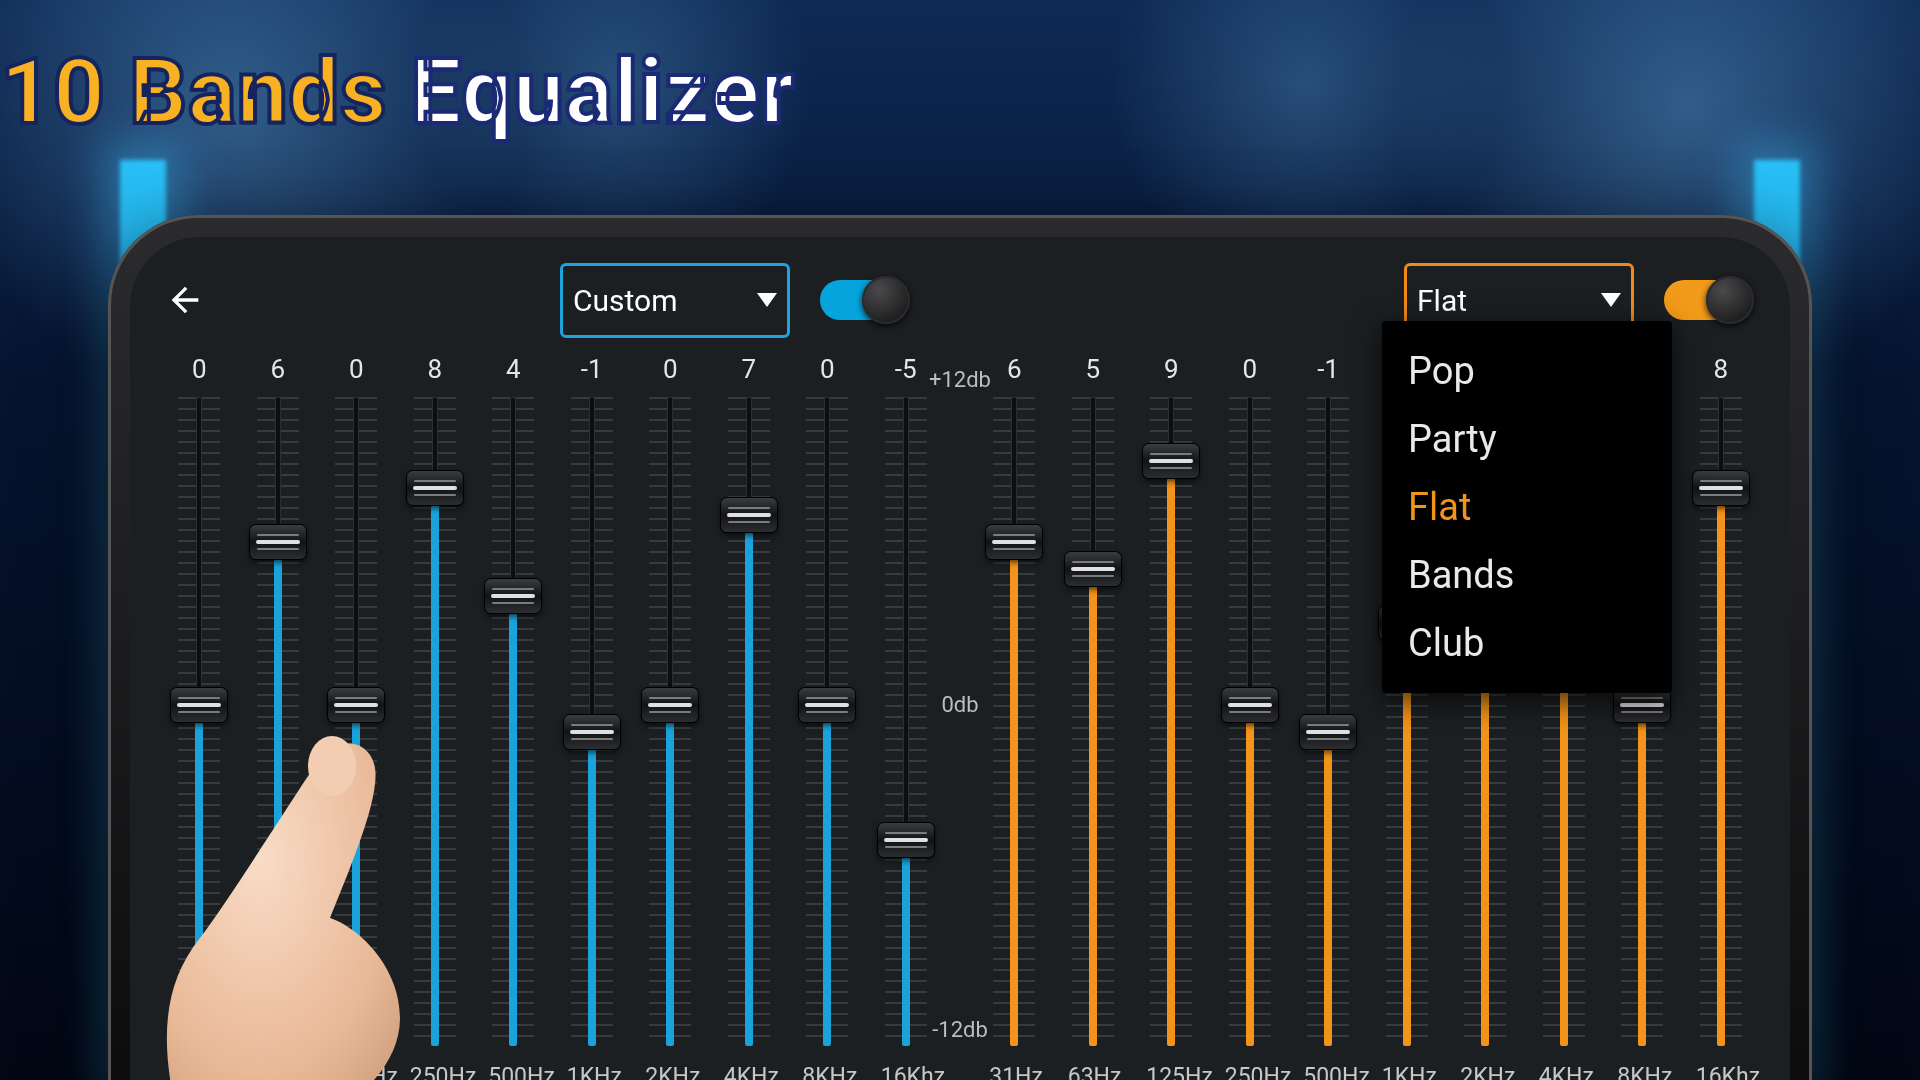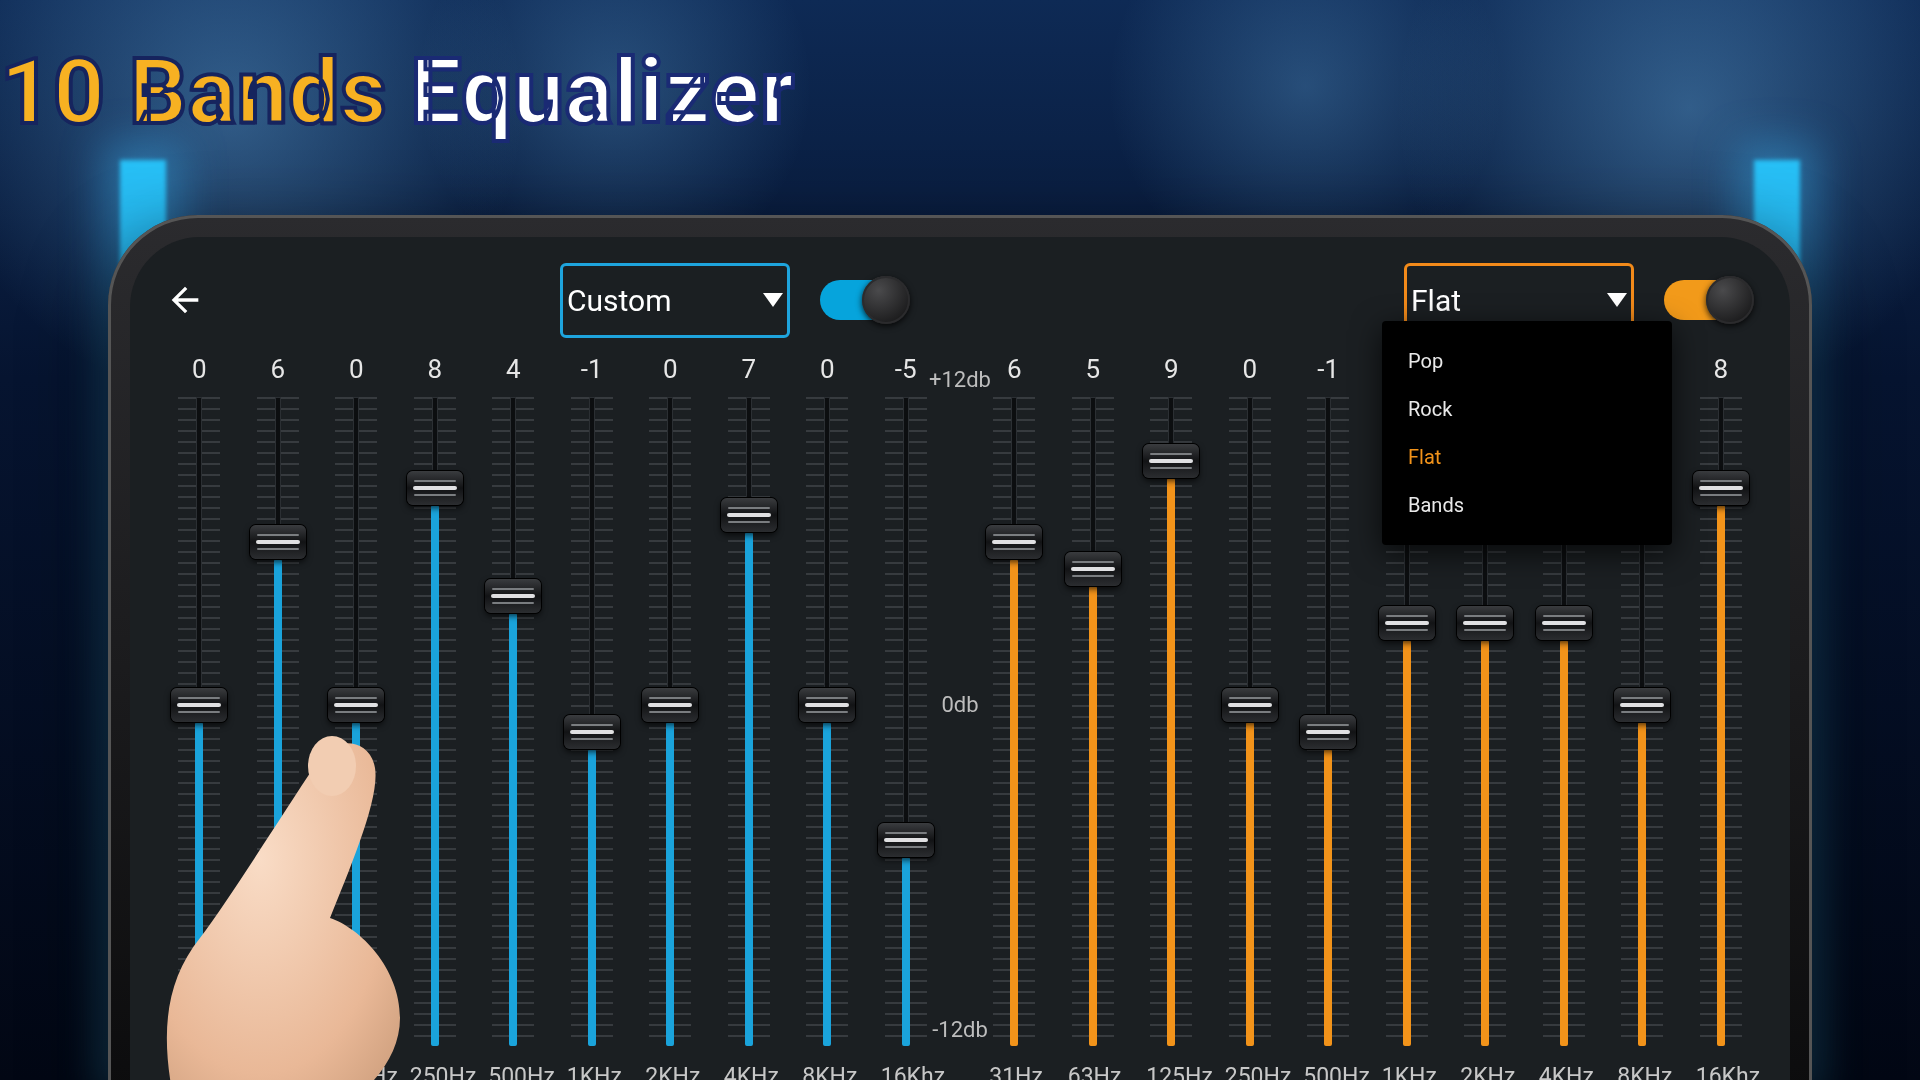--- a/index.html
+++ b/index.html
@@ -87,21 +87,21 @@
     width: 50px; height: 50px;
     display: flex; align-items: center; justify-content: center;
     color: #fff; cursor: pointer;
   }
   .back svg { width: 40px; height: 40px; }
 
   .dropdown {
     height: 75px;
     border-radius: 6px;
     display: flex; align-items: center;
-    padding: 0 4px;
+    padding: 0 10px;
     font-size: 30px;
     color: #fff;
     cursor: pointer;
     gap: 60px;
     min-width: 230px;
     justify-content: space-between;
   }
   .dd-blue { border: 3px solid #1ea4dd; }
   .dd-orange { border: 3px solid #f28a1a; }
   .caret {
@@ -234,21 +234,21 @@
     top: 84px; right: 118px;
     width: 290px;
     background: #000;
     border-radius: 4px;
     padding: 16px 0;
     z-index: 40;
     box-shadow: 0 8px 30px rgba(0,0,0,.7);
   }
   .menu-item {
     padding: 12px 26px;
-    font-size: 20px;
+    font-size: 38px;
     color: #e9e9e9;
     cursor: pointer;
   }
   .menu-item.sel { color: #f2931a; }
 
   
   .finger {
     position: absolute;
     left: -10px; bottom: -30px;
     width: 350px; height: 440px;
@@ -441,23 +441,24 @@
             <span style="width: 50px; text-align: center;">4KHz</span>
             <span style="width: 50px; text-align: center;">8KHz</span>
             <span style="width: 50px; text-align: center;">16Khz</span>
           </div>
       </div>
 
     </div>
 
     <div class="menu" id="preset-menu">
         <div class="menu-item">Pop</div>
-        <div class="menu-item">Rock</div>
+        <div class="menu-item">Party</div>
         <div class="menu-item sel">Flat</div>
         <div class="menu-item">Bands</div>
+        <div class="menu-item">Club</div>
       </div>
 
     <svg class="finger" viewBox="0 0 350 440">
       <defs>
         <radialGradient id="skin" cx="40%" cy="30%" r="80%">
           <stop offset="0%" stop-color="#f9dcc6"></stop>
           <stop offset="70%" stop-color="#e9b897"></stop>
           <stop offset="100%" stop-color="#cfa07e"></stop>
         </radialGradient>
       </defs>

